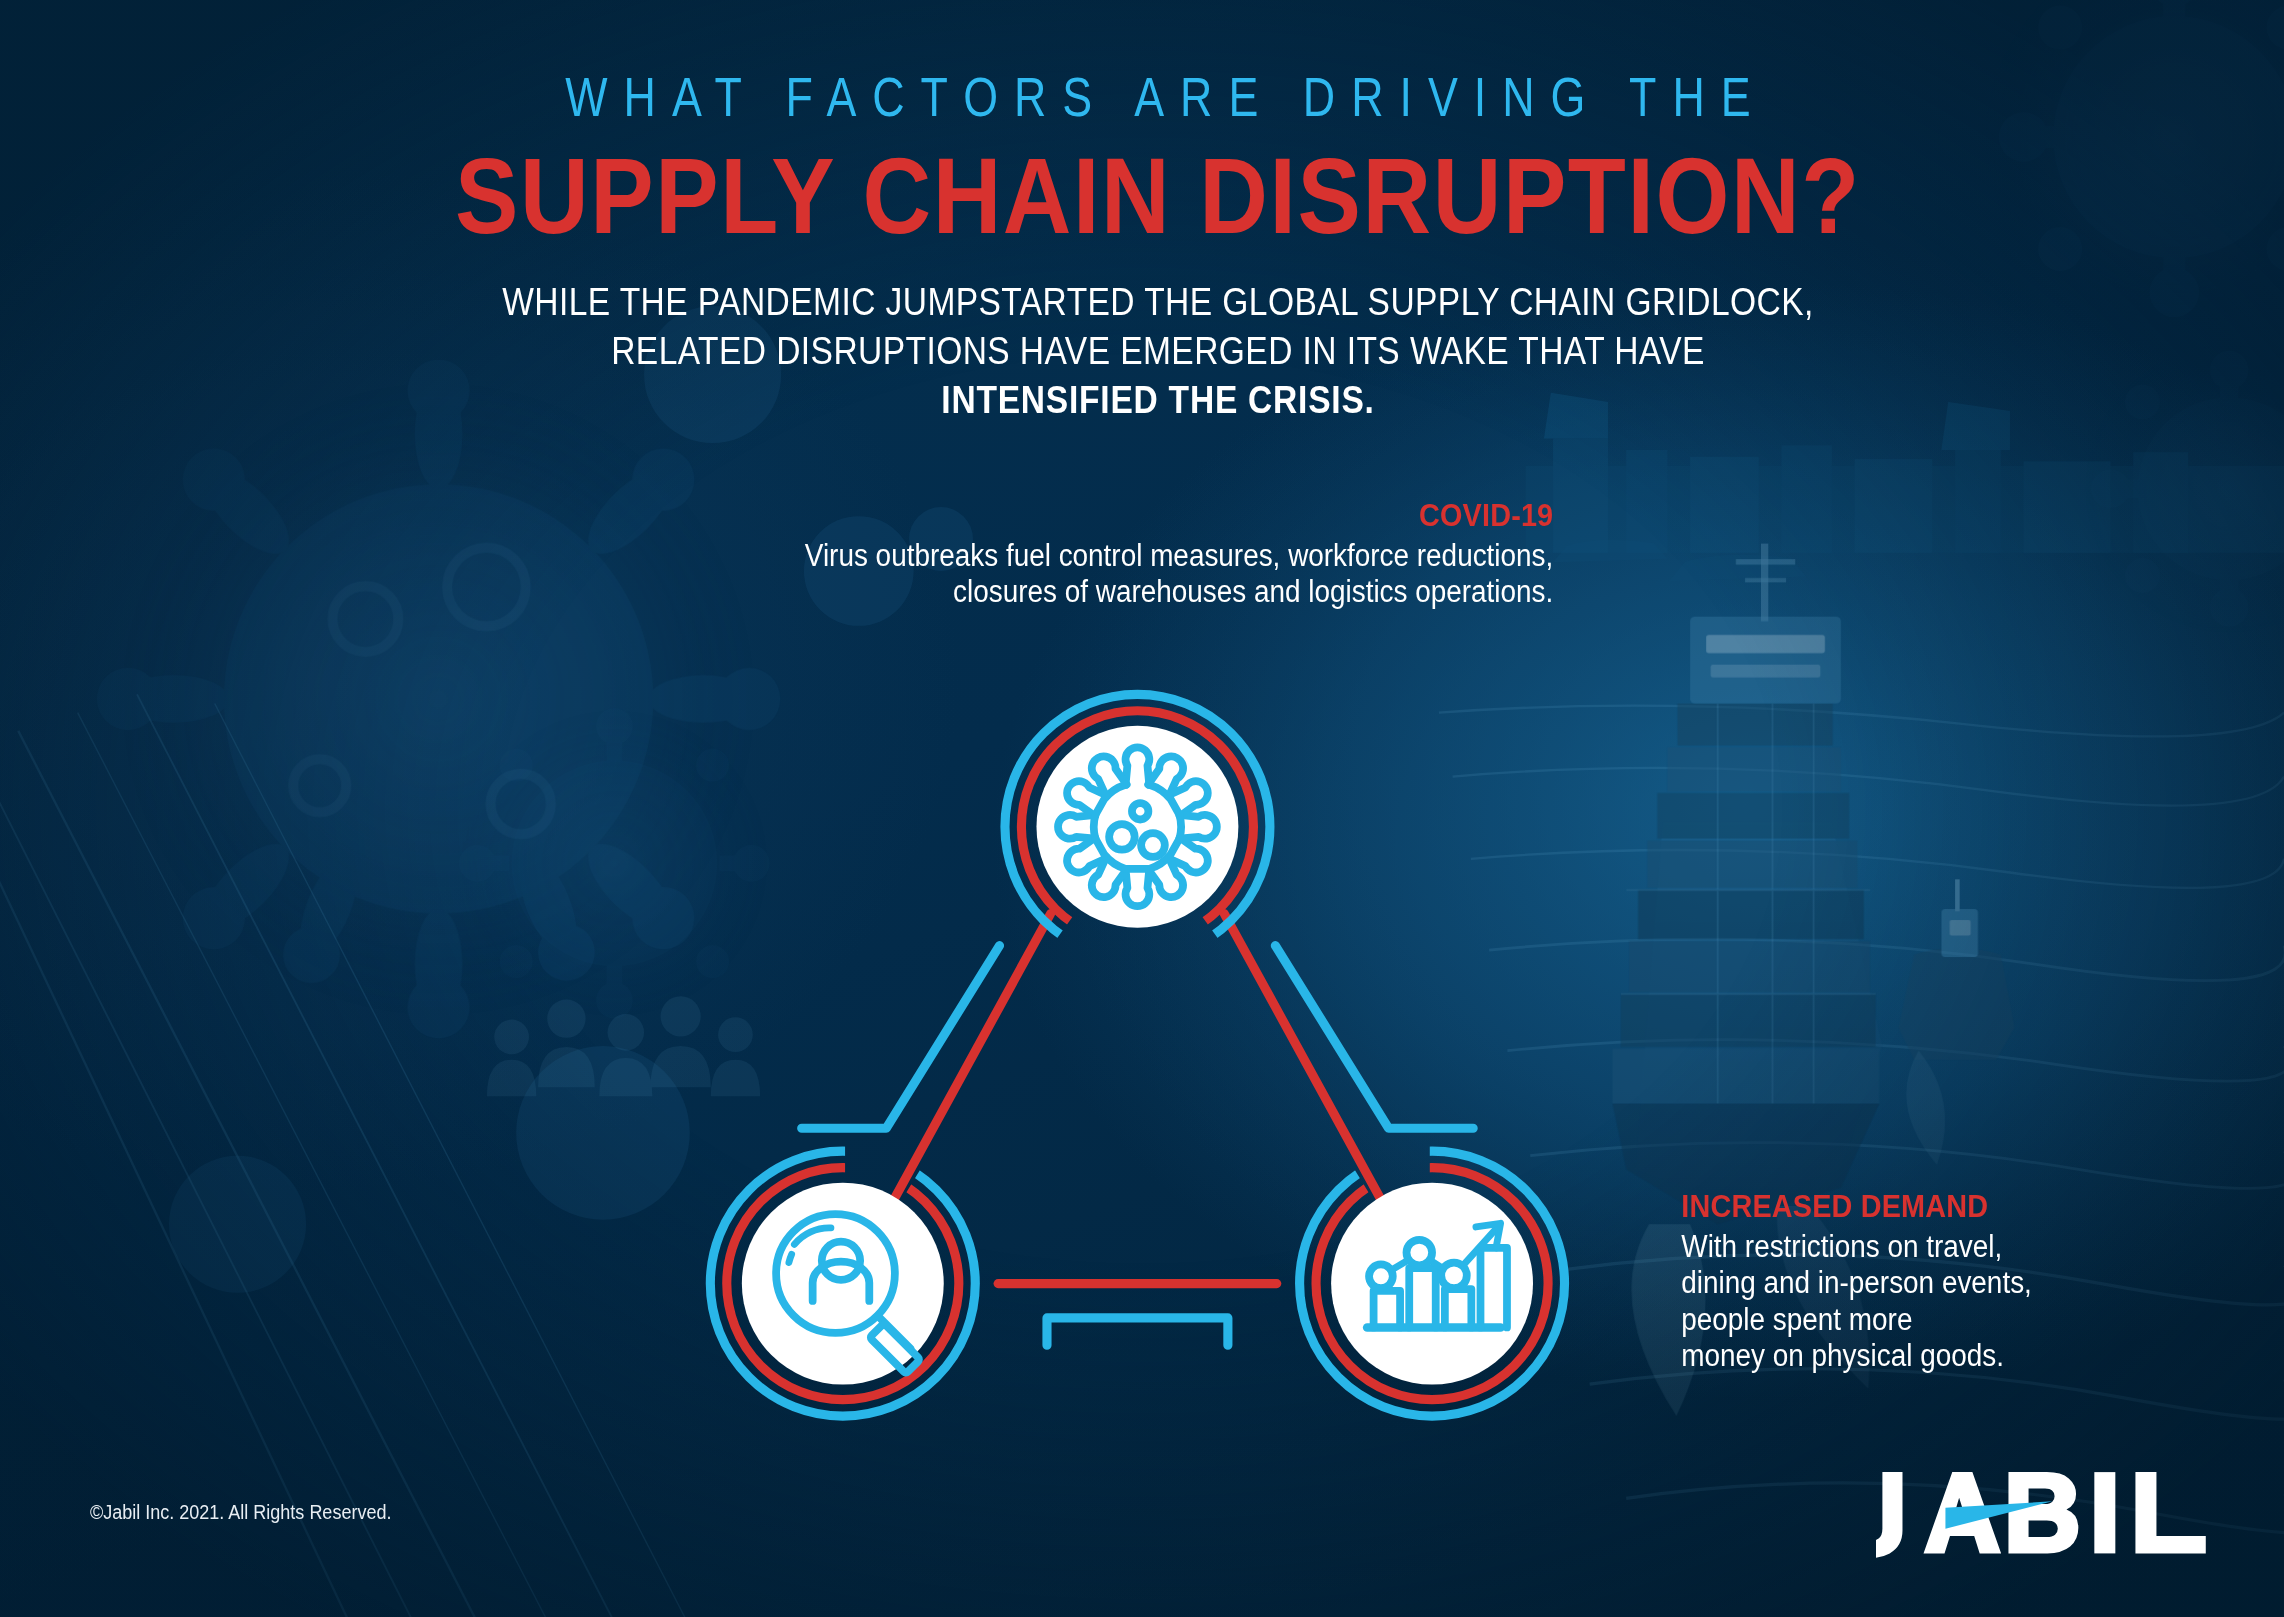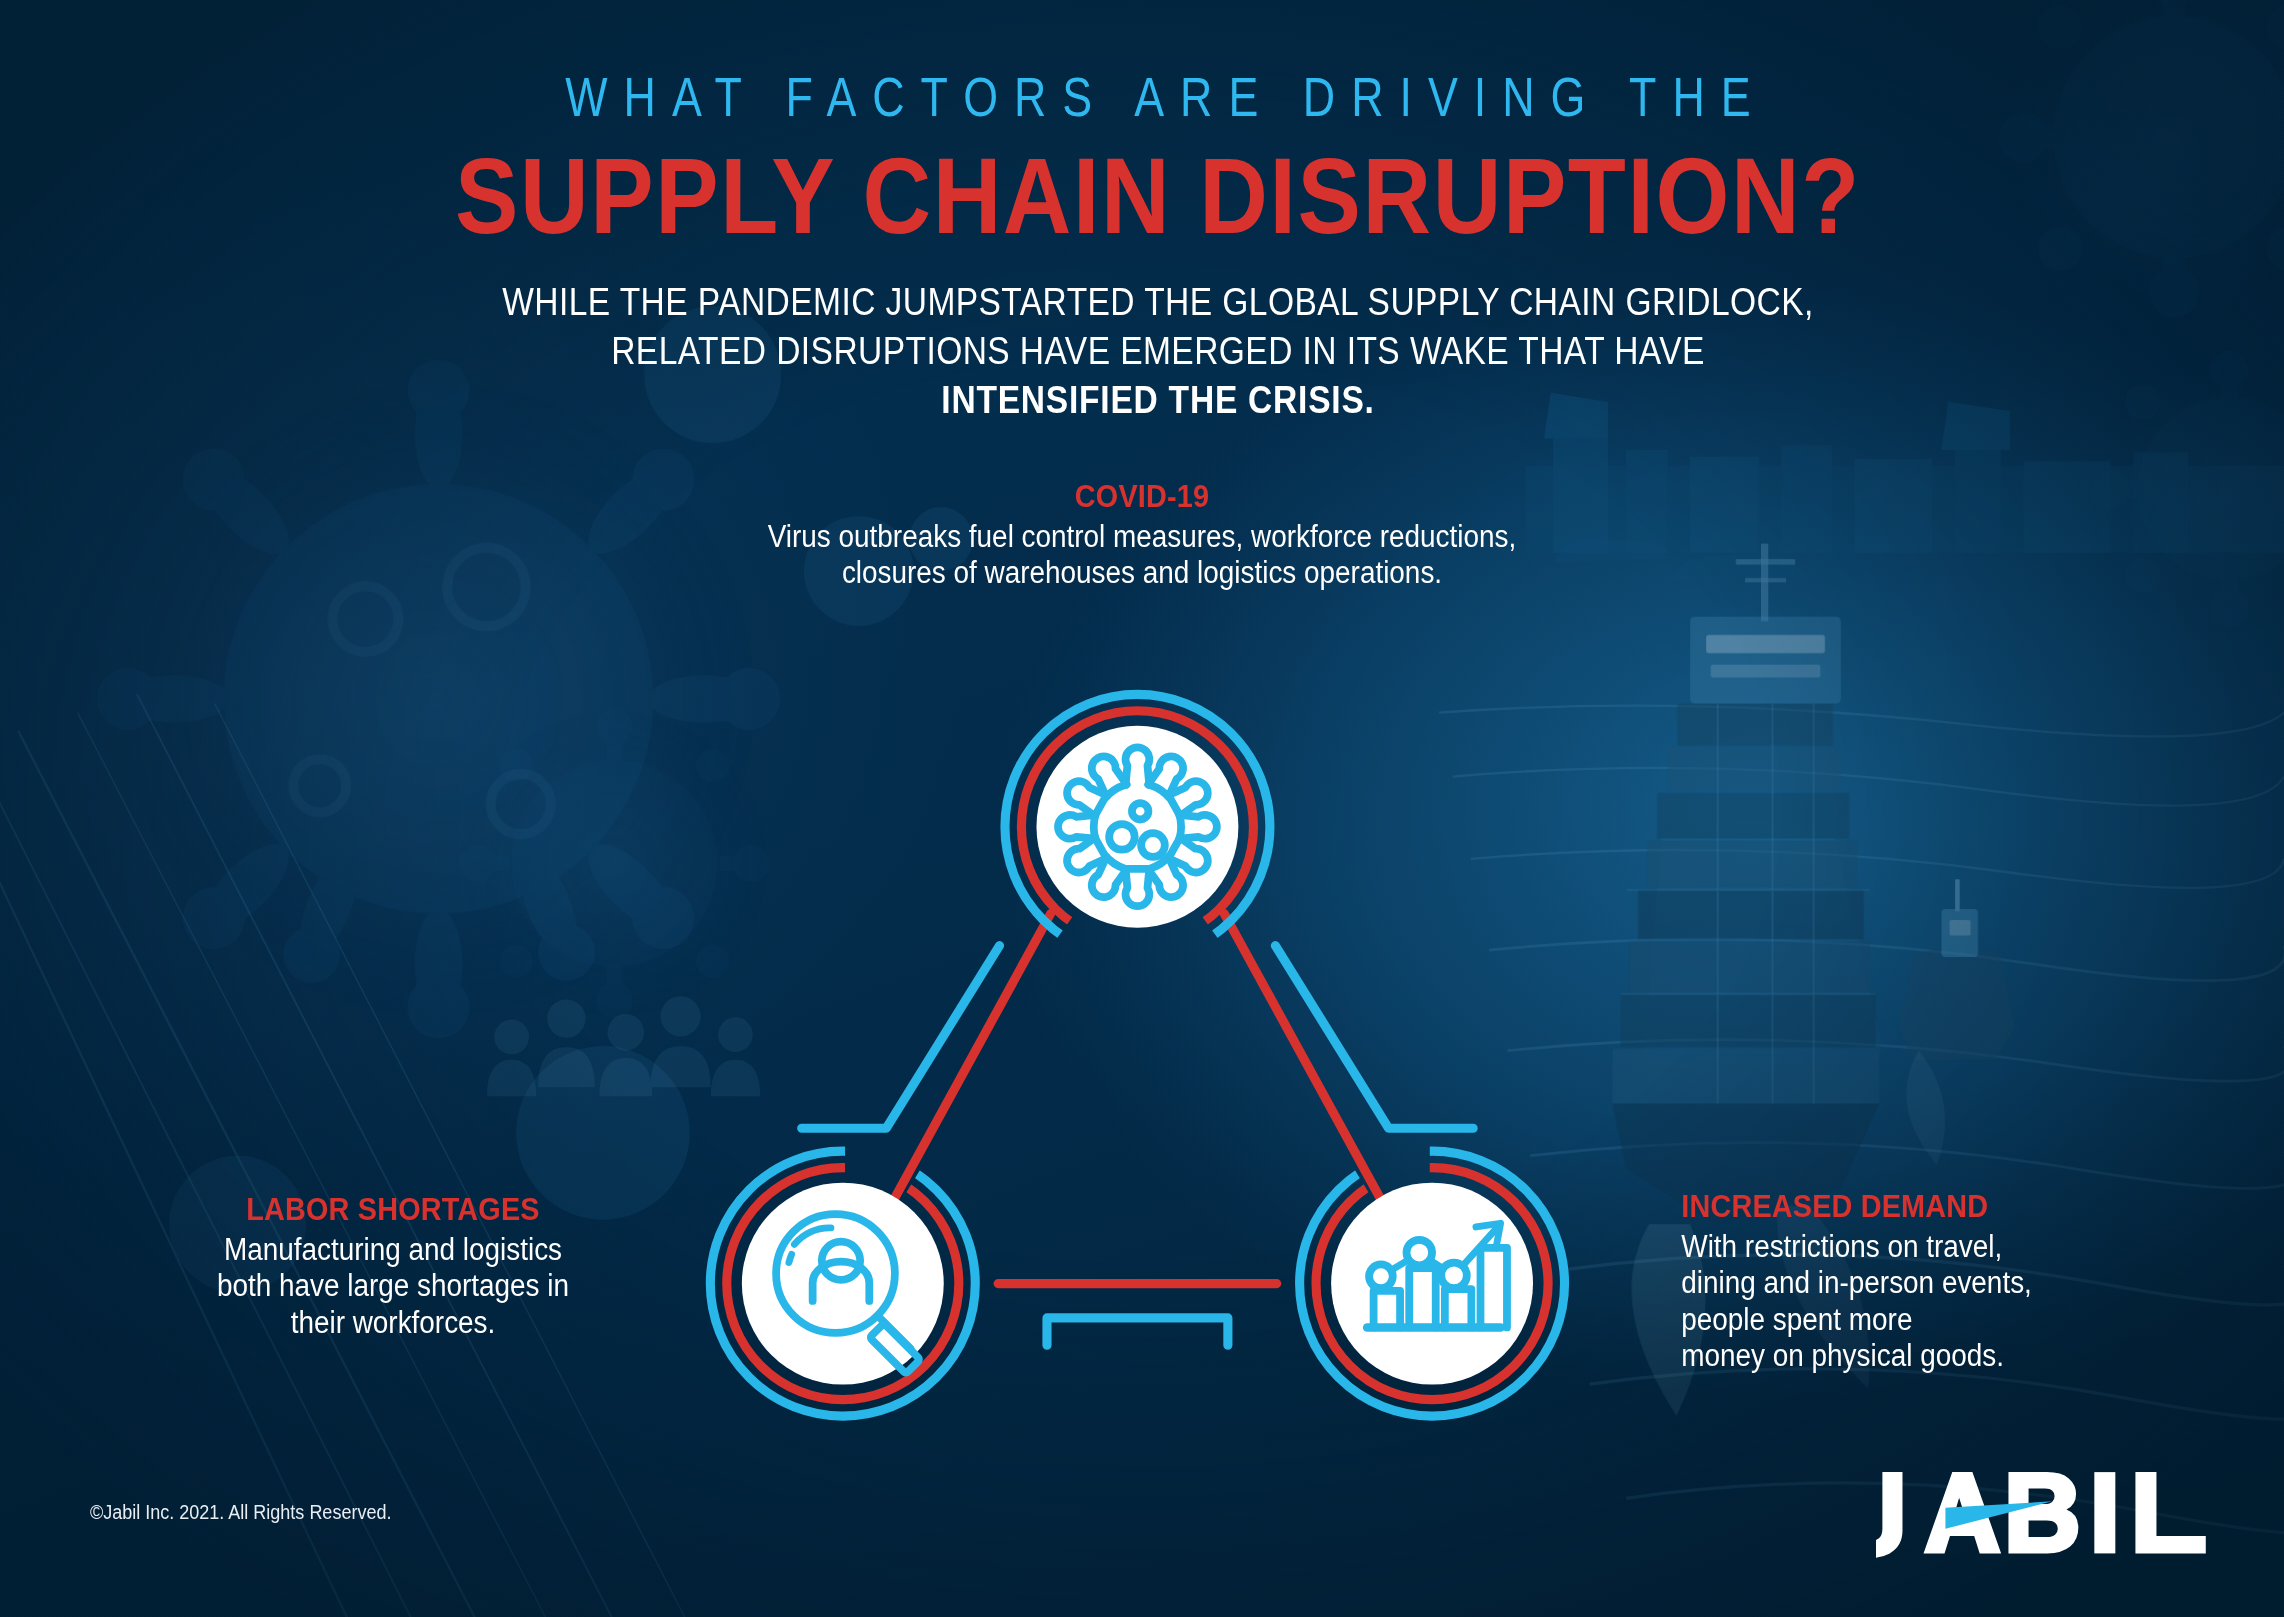--- a/index.html
+++ b/index.html
@@ -72,21 +72,21 @@
     transform: scaleX(.90);
   }
   .node-body {
     color: #ffffff;
     font-weight: 400;
     font-size: 31px;
     line-height: 1.17;
     margin-top: 5.5px;
     transform: scaleX(.90);
   }
-  #covid-text  { top: 480px; left: 685px; width: 914px; text-align: center; }
+  #covid-text  { top: 499px; left: 685px; width: 914px; text-align: right; }
   #labor-text  { top: 1193px; left: 151px;  width: 484px; text-align: center; }
   #demand-text { top: 1190px; left: 1658px; width: 466px; text-align: left; }
 
   
   #diagram { position: absolute; top: 0; left: 0; width: 2284px; height: 1618px; }
 
   
   .copyright {
     position: absolute; left: 90px; top: 1501px;
     color: #e8eef3; font-size: 20px; font-weight: 400;
@@ -488,28 +488,20 @@
   </svg>
 
   <div class="node-text" id="covid-text">
     <div class="node-title">COVID-19</div>
     <div class="node-body">
       <div>Virus outbreaks fuel control measures, workforce reductions,</div>
       <div>closures of warehouses and logistics operations.</div>
     </div>
   </div>
 
-  <div class="node-text" id="labor-text">
-    <div class="node-title">LABOR SHORTAGES</div>
-    <div class="node-body">
-      <div>Manufacturing and logistics</div>
-      <div>both have large shortages in</div>
-      <div>their workforces.</div>
-    </div>
-  </div>
 
   <div class="node-text" id="demand-text">
     <div class="node-title">INCREASED DEMAND</div>
     <div class="node-body">
       <div>With restrictions on travel,</div>
       <div>dining and in-person events,</div>
       <div>people spent more</div>
       <div>money on physical goods.</div>
     </div>
   </div>

